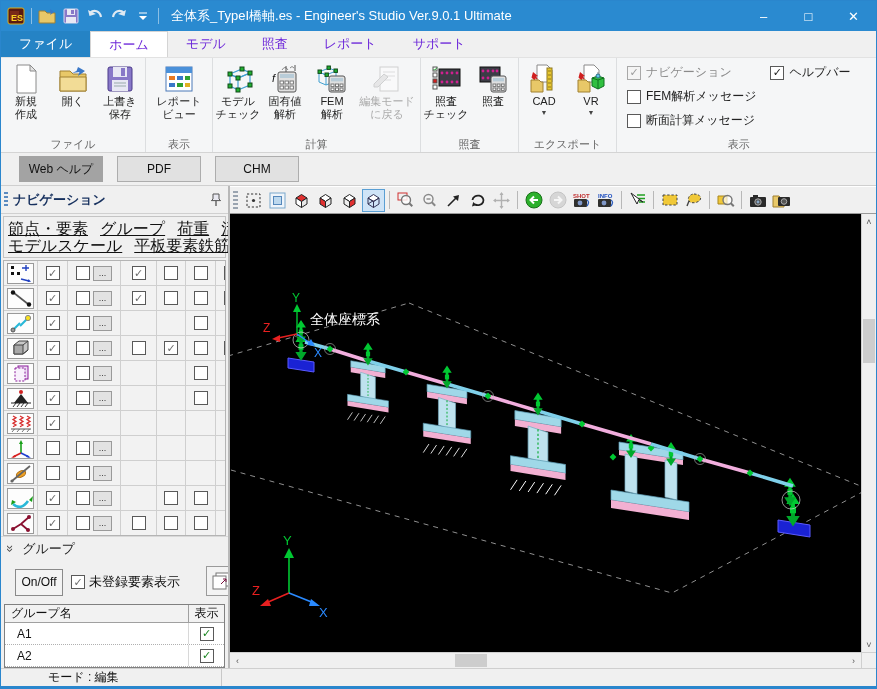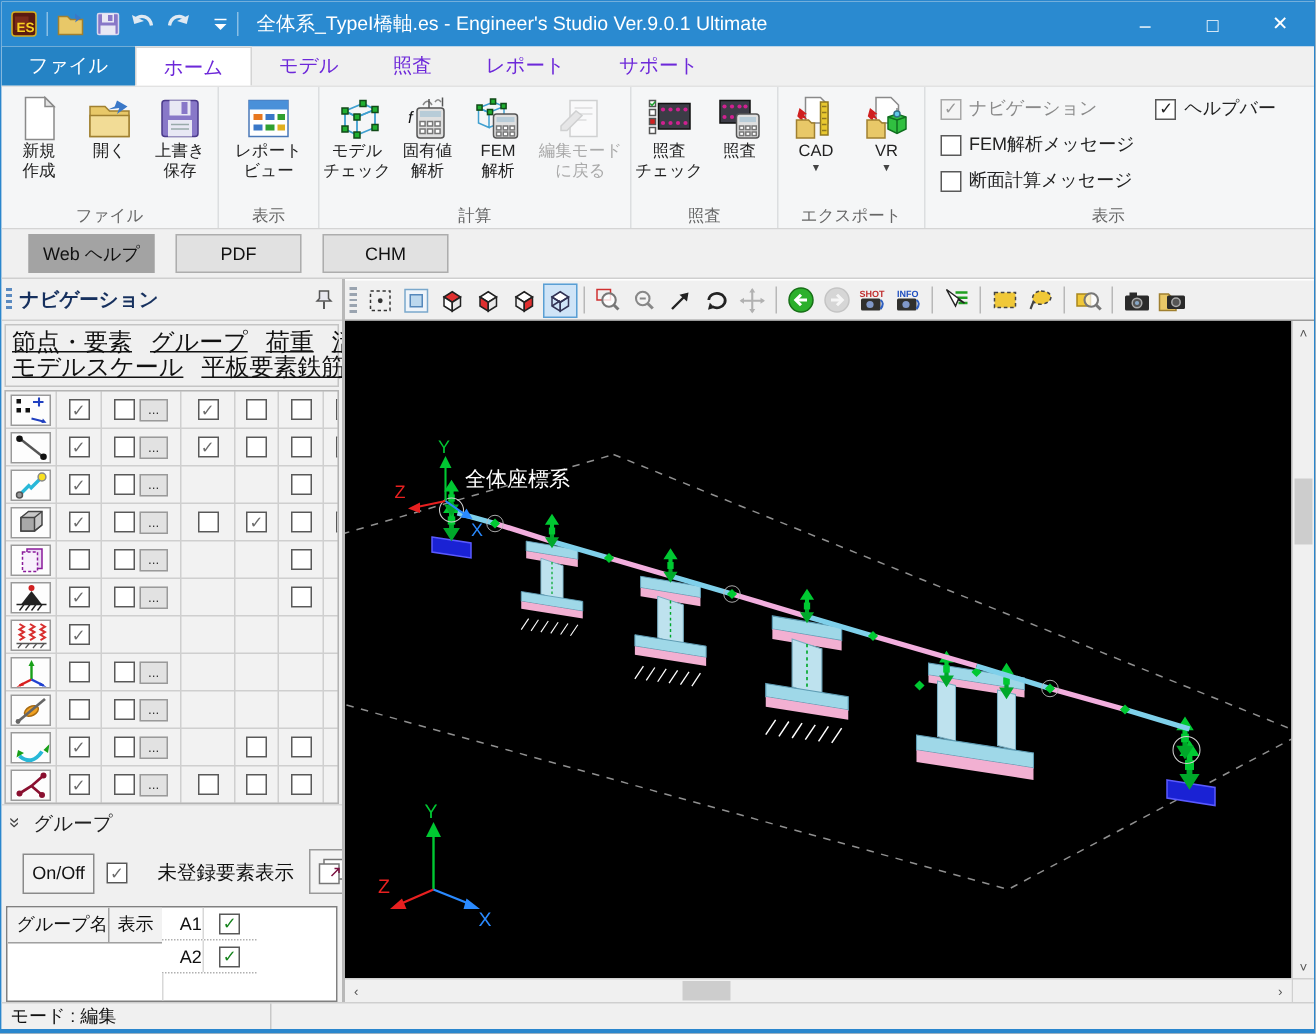--- a/index.html
+++ b/index.html
@@ -1,21 +1,21 @@
 <!DOCTYPE html>
 <html><head>
 <meta charset="utf-8">
 <style>
   html,body{margin:0;padding:0;background:#9a9a9a;font-family:"Liberation Sans","DejaVu Sans",sans-serif;-webkit-font-smoothing:antialiased;}
   *{box-sizing:border-box;}
   .window{width:877px;height:689px;background:#f0f0f0;border:1px solid #2a86cd;border-bottom:3px solid #2a86cd;display:flex;flex-direction:column;overflow:hidden;position:relative;}
   
   .titlebar{height:30px;background:#2a8ad0;display:flex;align-items:center;color:#fff;font-size:13px;flex:0 0 auto;}
   .qat{display:flex;align-items:center;gap:6px;padding:0 6px;}
-  .qat .qi{width:18px;height:18px;display:flex;align-items:center;justify-content:flex-end;}
+  .qat .qi{width:18px;height:18px;display:flex;align-items:center;justify-content:center;}
   .qat .vsep{width:1px;height:16px;background:rgba(255,255,255,.45);}
   .title-text{margin-left:6px;white-space:nowrap;overflow:hidden;}
   .winbtns{margin-left:auto;display:flex;height:30px;}
   .winbtn{width:45px;display:flex;align-items:center;justify-content:center;font-size:13px;color:#fff;}
   
   .tabrow{height:27px;background:#f0f0f0;display:flex;align-items:stretch;border-bottom:1px solid #e2e2e2;flex:0 0 auto;}
   .tab{padding:0 18px;display:flex;align-items:center;font-size:13px;color:#6d28d9;}
   .tab.file{background:#2583c5;color:#fff;}
   .tab.active{background:#fff;border:1px solid #d4d4d4;border-bottom:none;}
   
@@ -66,23 +66,23 @@
   .gcell + .gcell{margin-left:1px;}
   .gc-icon{width:33px;flex:0 0 auto;}
   .gc-icon .ib{width:27px;height:21px;border:1px solid #9a9a9a;background:#fdfdfd;display:flex;align-items:center;justify-content:center;}
   .gc1{width:29px;}.gc2{width:52px;}.gc3{width:35px;}.gc4{width:28px;}.gc5{width:29px;}.gc6{flex:1;justify-content:flex-start;padding-left:2px;}
   .dots{width:19px;height:15px;border:1px solid #9a9a9a;background:#e2e2e2;font-size:9px;line-height:12px;color:#333;text-align:center;}
   
   .grpheader{height:24px;display:flex;align-items:center;gap:8px;padding:0 6px;font-size:13px;color:#222;border-top:1px solid #d8d8d8;}
   .chev{display:inline-block;transform:rotate(90deg);font-size:13px;color:#444;}
   .onoffrow{height:44px;display:flex;align-items:center;gap:8px;padding:0 4px 0 14px;position:relative;overflow:hidden;}
   .onoffbtn{width:48px;height:27px;border:1px solid #8a8a8a;background:#f3f3f3;font-size:12px;display:flex;align-items:center;justify-content:center;color:#111;}
-  .unreg{display:flex;align-items:center;gap:20px;font-size:13px;color:#111;}
+  .unreg{display:flex;align-items:center;gap:4px;font-size:13px;color:#111;}
   .dlgbtn{position:absolute;right:-8px;top:6px;width:30px;height:30px;border:1px solid #9a9a9a;background:#f3f3f3;display:flex;align-items:center;justify-content:center;}
-  .grptable{margin:0 3px;border:1px solid #808080;background:#fff;flex:1;overflow:hidden;display:flex;flex-direction:row;}
+  .grptable{margin:0 3px;border:1px solid #808080;background:#fff;flex:1;overflow:hidden;display:flex;flex-direction:column;}
   .gt-head{display:flex;height:24px;border-bottom:1px solid #a0a0a0;background:#f2f2f2;font-size:12px;color:#111;align-items:center;}
   .gt-name{flex:1;padding-left:6px;}
   .gt-vis{width:36px;border-left:1px solid #a0a0a0;text-align:center;align-self:stretch;display:flex;align-items:center;justify-content:center;}
   .gt-row{display:flex;height:22px;align-items:center;font-size:12px;color:#111;border-bottom:1px dotted #b0b0b0;}
   .gt-row .gt-name{padding-left:12px;}
   .gt-row .gt-vis{border-left:1px solid #d8d8d8;}
   
   .toolbar{height:28px;background:#f0f0f0;border-top:1px solid #fff;border-bottom:1px solid #9a9a9a;display:flex;align-items:center;padding:0 2px;gap:1px;flex:0 0 auto;}
   .tool{width:23px;height:23px;display:flex;align-items:center;justify-content:center;border:1px solid transparent;}
   .tool.selected{background:#cfe4f7;border:1px solid #5a9fd4;}
@@ -97,21 +97,21 @@
   .vscroll .track{flex:1;width:100%;position:relative;}
   .vthumb{position:absolute;left:1px;right:1px;top:22%;height:44px;background:#cdcdcd;}
   .hscrollrow{height:16px;display:flex;flex:0 0 auto;}
   .hscroll{flex:1;background:#f0f0f0;border-top:1px solid #d0d0d0;display:flex;align-items:center;font-size:9px;color:#555;position:relative;}
   .hscroll .arr{width:15px;text-align:center;}
   .hscroll .track{flex:1;height:100%;position:relative;}
   .hthumb{position:absolute;top:1px;bottom:1px;left:35%;width:32px;background:#cdcdcd;}
   .hcorner{width:15px;background:#f0f0f0;border-top:1px solid #d0d0d0;border-left:1px solid #d0d0d0;}
   
   .statusbar{height:18px;background:#f0f0f0;border-top:1px solid #cfcfcf;display:flex;align-items:center;font-size:12px;color:#111;flex:0 0 auto;}
-  .st-mode{width:180px;padding-left:6px;align-self:stretch;display:flex;align-items:center;border-right:1px solid #c8c8c8;}
+  .st-mode{width:180px;padding-left:6px;align-self:stretch;display:flex;align-items:center;border-right:1px solid #c8c8c8;margin-left:41px;}
   .st-coords{width:282px;padding-left:26px;align-self:stretch;display:flex;align-items:center;border-right:1px solid #c8c8c8;}
   svg{display:block;}
 </style>
 </head>
 <body>
 
 <div class="window">
 
   <div class="titlebar">
     <div class="qat" id="qat">

